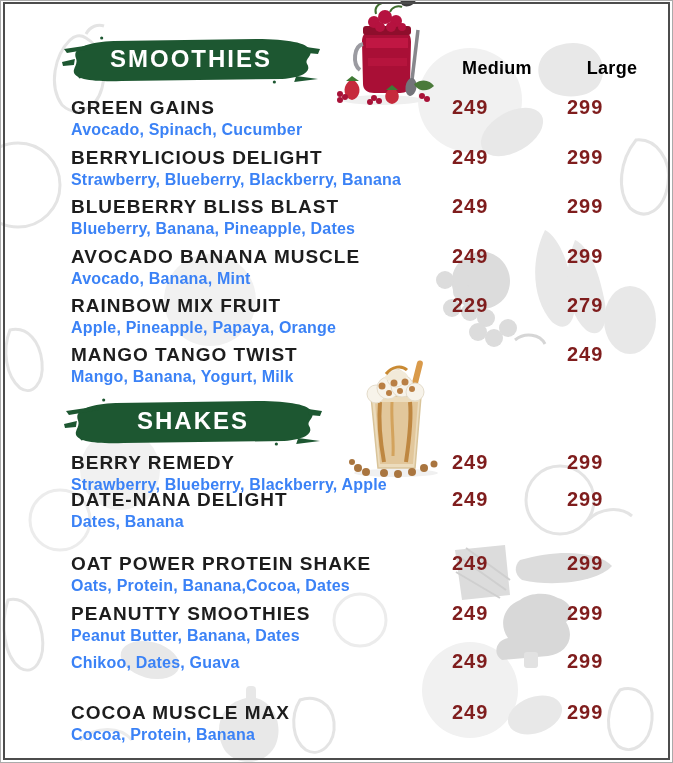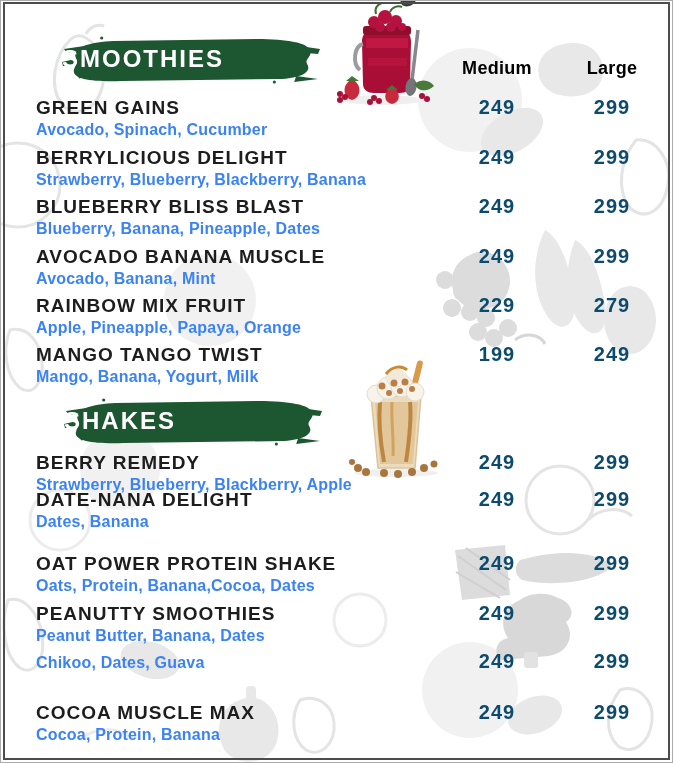--- a/index.html
+++ b/index.html
@@ -9,45 +9,45 @@
   }
   .outer-edge{position:absolute;inset:0;border:1px solid #ababab;pointer-events:none;z-index:6;}
   .inner-edge{position:absolute;left:3px;top:2px;right:3px;bottom:3px;border:2px solid #4c4c4c;pointer-events:none;z-index:6;}
   .watermark{position:absolute;left:0;top:0;z-index:0;}
   .content{position:absolute;inset:0;z-index:2;}
 
   .banner{position:absolute;width:258px;height:48px;}
   .banner svg{position:absolute;left:0;top:0;width:100%;height:100%;}
   .banner-label{
     position:absolute;left:0;top:50%;width:100%;transform:translateY(-54%);
-    color:#ffffff;font-weight:700;font-size:24px;letter-spacing:2px;
+    text-align:center;color:#ffffff;font-weight:700;font-size:24px;letter-spacing:2px;
   }
   .banner-smoothies{left:62px;top:36px;}
   .banner-shakes{left:64px;top:398px;}
 
   .col-header{
     position:absolute;width:90px;text-align:center;top:58px;
     color:#000000;font-weight:700;font-size:18px;letter-spacing:0.3px;
   }
   .col-medium{left:452px;}
   .col-large{left:567px;}
 
-  .item{position:absolute;left:0;width:618px;}
+  .item{position:absolute;left:0;width:618px;padding-left:35px;}
   .item-name{
     margin-left:36px;color:#1d1d1d;font-weight:700;font-size:19px;
     line-height:21px;letter-spacing:1px;
   }
   .item-name.mixedcase{letter-spacing:0.8px;}
   .item-ingredients{
     margin-left:36px;margin-top:2px;color:#3b82f6;font-weight:700;
     font-size:16px;line-height:19px;letter-spacing:0.2px;
   }
   .price{
-    position:absolute;top:-1px;width:90px;text-align:center;
-    color:#0c4a6e;font-weight:700;font-size:20px;letter-spacing:1px;
+    position:absolute;top:-1px;width:90px;text-align:left;
+    color:#7f1d1d;font-weight:700;font-size:20px;letter-spacing:1px;
   }
   .price-medium{left:452px;}
   .price-large{left:567px;}
 
   .hero{position:absolute;z-index:1;}
   .hero-smoothie{left:330px;top:2px;width:105px;height:104px;}
   .hero-shake{left:342px;top:356px;width:108px;height:122px;}
 </style>
 </head>
 <body>
@@ -254,21 +254,20 @@
     </div>
     <div class="item" style="top:295px">
       <div class="item-name">RAINBOW MIX FRUIT</div>
       <div class="item-ingredients">Apple, Pineapple, Papaya, Orange</div>
       <div class="price price-medium">229</div>
       <div class="price price-large">279</div>
     </div>
     <div class="item" style="top:344px">
       <div class="item-name">MANGO TANGO TWIST</div>
       <div class="item-ingredients">Mango, Banana, Yogurt, Milk</div>
-      <div class="price price-medium">199</div>
       <div class="price price-large">249</div>
     </div>
 
     <div class="item" style="top:452px">
       <div class="item-name">BERRY REMEDY</div>
       <div class="item-ingredients">Strawberry, Blueberry, Blackberry, Apple</div>
       <div class="price price-medium">249</div>
       <div class="price price-large">299</div>
     </div>
     <div class="item" style="top:489px">

